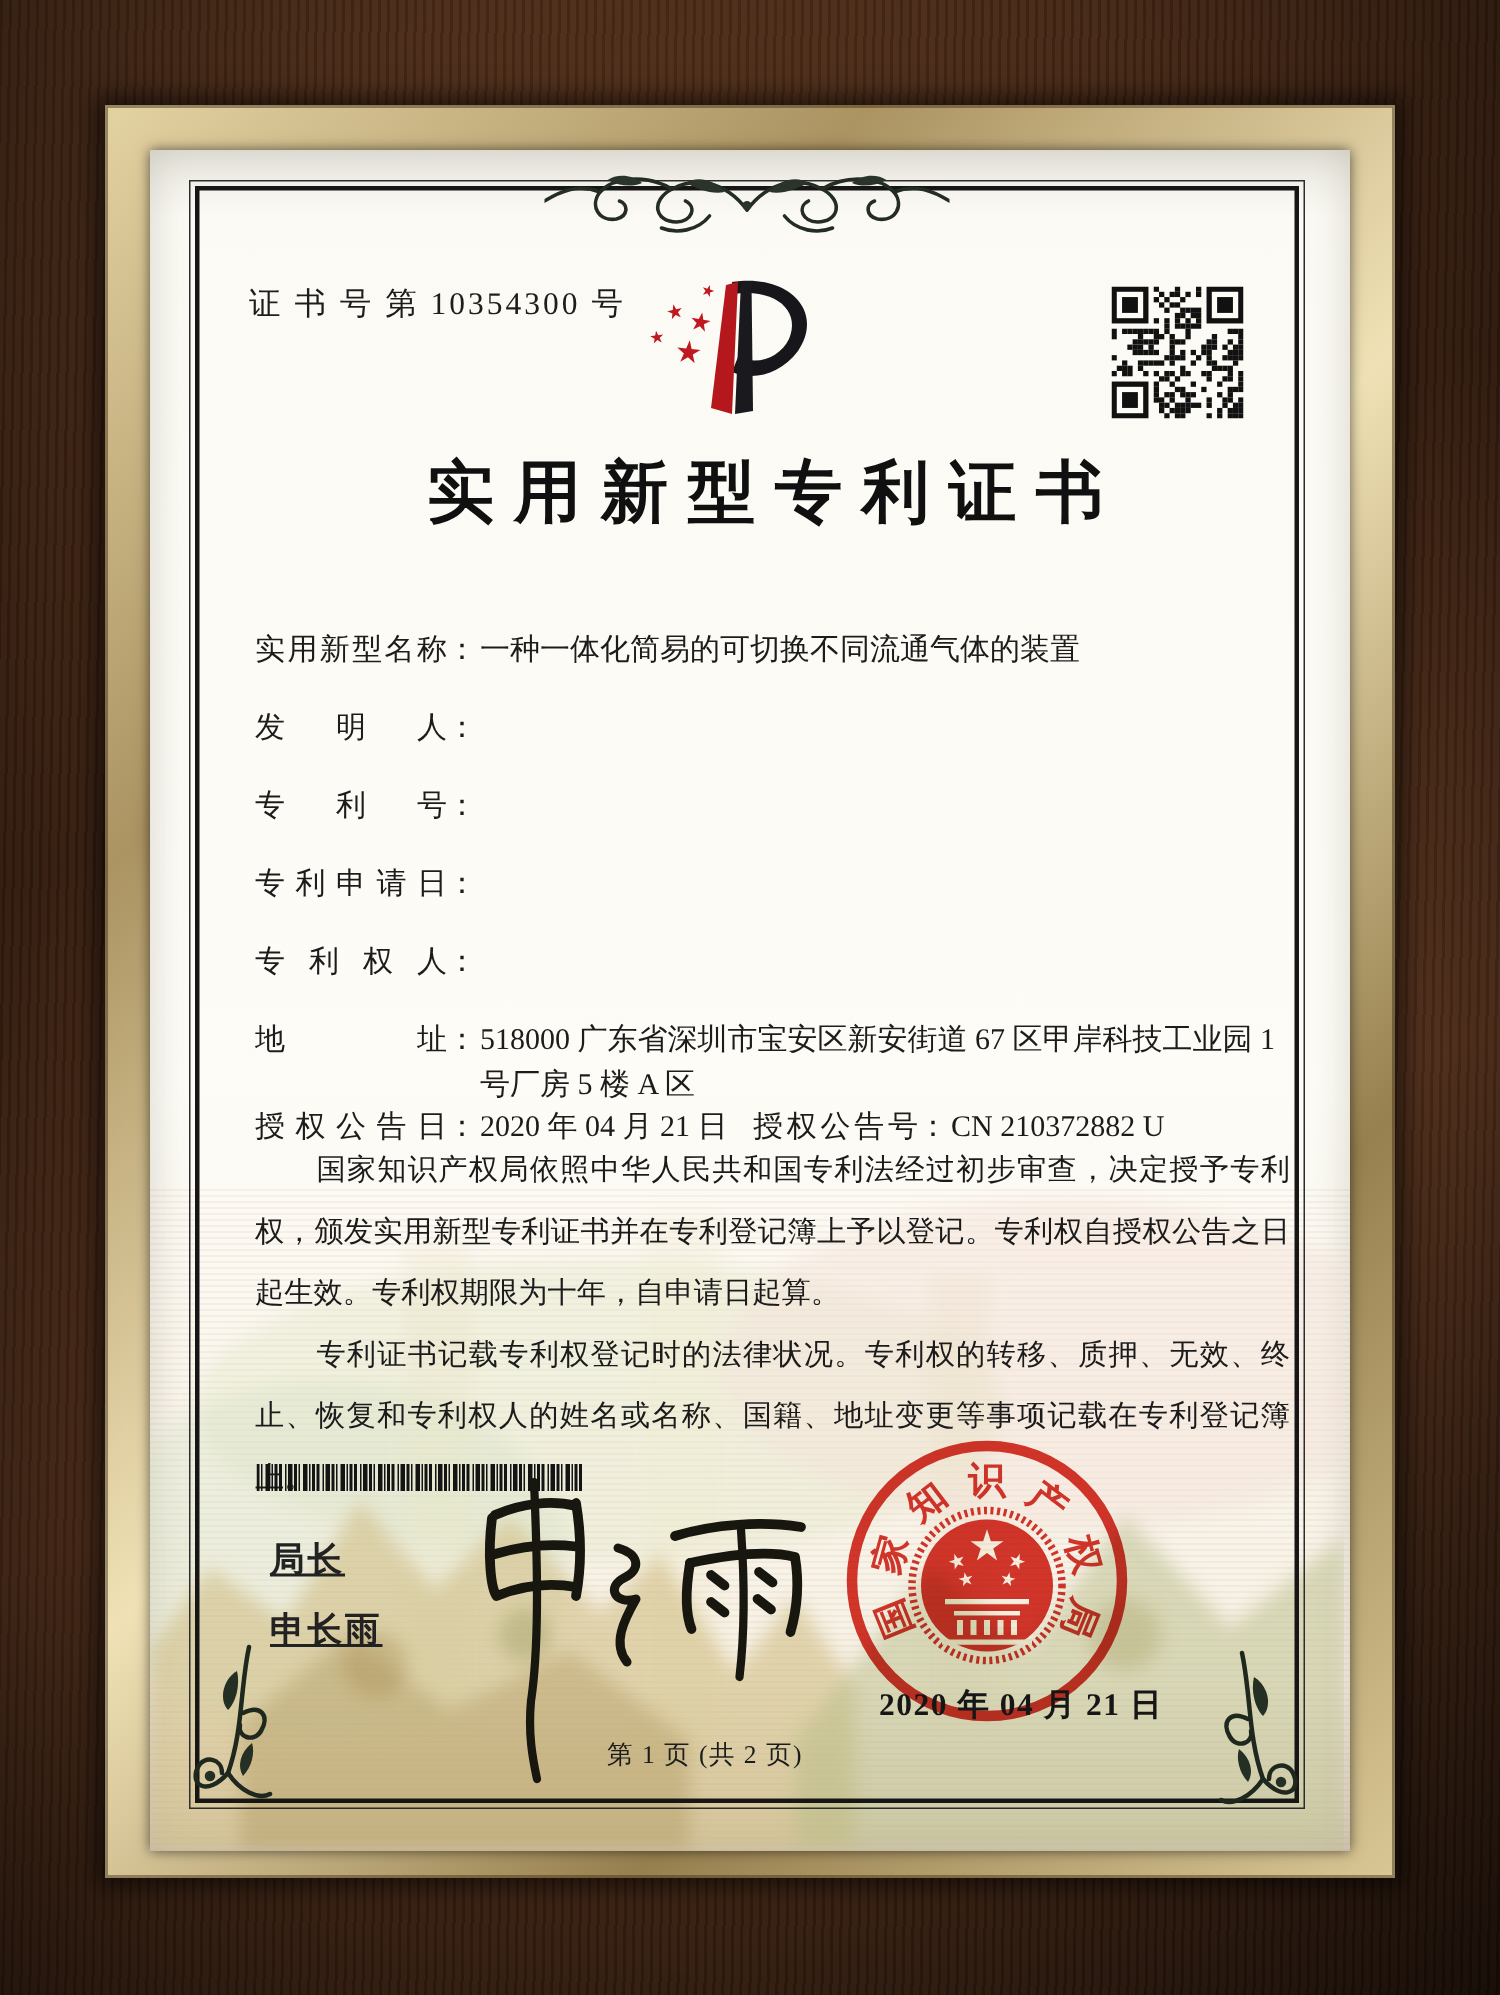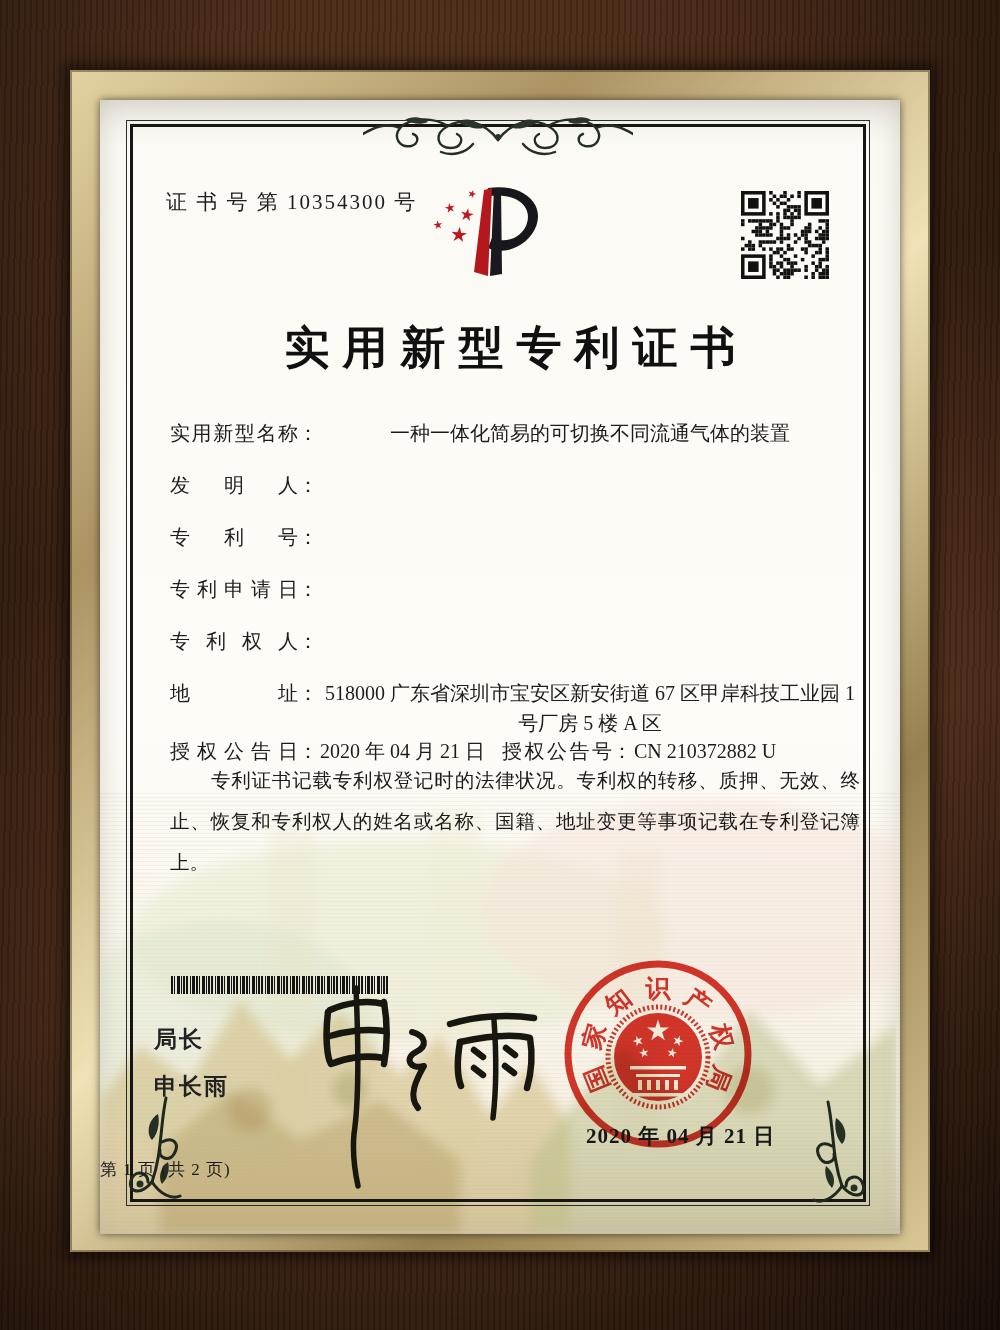--- a/index.html
+++ b/index.html
@@ -32,46 +32,46 @@
   .cert-border-inner{position:absolute;inset:3px;border:3px solid #161616;}
 
   .flourish-top{position:absolute;left:263px;top:10px;z-index:2;}
   .flourish-bl{position:absolute;left:22px;top:996px;z-index:2;}
   .flourish-br{position:absolute;left:712px;top:1000px;z-index:2;transform:scaleX(-1);}
 
   
   .cert-no{position:absolute;left:66px;top:88px;font-size:21px;letter-spacing:2px;color:#1d1d1d;z-index:2;}
   .logo{position:absolute;left:326px;top:80px;z-index:2;}
   .qr{position:absolute;left:641px;top:91px;z-index:2;}
-  .title{position:absolute;left:0;right:0;top:218px;margin:0;text-align:center;
+  .title{position:absolute;left:0;right:0;top:198px;margin:0;text-align:center;
     font-size:45px;font-weight:700;letter-spacing:13px;text-indent:13px;color:#101010;z-index:2;padding-left:20px;}
 
   
   .field-row{position:absolute;left:70px;width:690px;display:flex;font-size:20px;color:#1c1c1c;z-index:2;line-height:30px;}
   .flabel{width:128px;flex:none;display:flex;justify-content:space-between;}
   .flabel5{width:110px;}
   .colon{flex:none;width:22px;}
-  .fvalue{flex:1;text-align:center;}
+  .fvalue{flex:1;}
   .grant-row{position:absolute;left:70px;width:690px;z-index:2;font-size:20px;color:#1c1c1c;}
   .grant-row .pair{position:absolute;top:0;display:flex;line-height:30px;}
 
   
   .paras{position:absolute;left:70px;top:660px;width:690px;z-index:2;}
   .paras p{margin:0;font-size:19.5px;line-height:41px;text-align:justify;text-indent:2.1em;color:#1b1b1b;}
 
   
   .barcode{position:absolute;left:71px;top:876px;z-index:2;}
-  .signer{position:absolute;left:54px;top:916px;z-index:3;
-    font-family:"Liberation Sans","DejaVu Sans",sans-serif;font-weight:700;font-size:23px;color:#222;}
+  .signer{position:absolute;left:80px;top:916px;z-index:3;
+    font-family:"Liberation Sans","DejaVu Sans",sans-serif;font-weight:700;font-size:23px;color:#222;text-decoration:underline;}
   .signer div{line-height:47px;letter-spacing:2px;}
   .signature{position:absolute;left:200px;top:884px;z-index:4;}
   .seal{position:absolute;left:458px;top:854px;z-index:5;mix-blend-mode:multiply;opacity:.93;}
   .seal-date{position:absolute;left:486px;top:1022px;z-index:6;font-size:21px;font-weight:600;
     letter-spacing:1px;color:#161616;white-space:nowrap;}
-  .page-info{position:absolute;left:0;width:740px;top:1058px;text-align:left;font-size:17px;color:#1c1c1c;z-index:2;letter-spacing:1px;}
+  .page-info{position:absolute;left:0;width:740px;top:1058px;text-align:center;font-size:17px;color:#1c1c1c;z-index:2;letter-spacing:1px;}
 </style>
 </head>
 <body>
 
 <div class="scene">
   <div class="wood"></div>
   <div class="gold"></div>
 
   <div class="paper">
 
@@ -455,20 +455,21 @@
             <span>公</span>
             <span>告</span>
             <span>号</span>
           </span>
           <span class="colon">：</span>
         <span>CN 210372882 U</span>
       </div>
     </div>
 
     <div class="paras">
+      <p>国家知识产权局依照中华人民共和国专利法经过初步审查，决定授予专利权，颁发实用新型专利证书并在专利登记簿上予以登记。专利权自授权公告之日起生效。专利权期限为十年，自申请日起算。</p>
       <p>专利证书记载专利权登记时的法律状况。专利权的转移、质押、无效、终止、恢复和专利权人的姓名或名称、国籍、地址变更等事项记载在专利登记簿上。</p>
     </div>
 
     <svg class="barcode" id="barcode" width="218" height="18" viewBox="0 0 218 18">
         <rect x="0" y="0" width="2" height="18" fill="#141414"></rect>
         <rect x="3" y="0" width="1" height="18" fill="#141414"></rect>
         <rect x="6" y="0" width="3" height="18" fill="#141414"></rect>
         <rect x="10" y="0" width="1" height="18" fill="#141414"></rect>
         <rect x="12" y="0" width="2" height="18" fill="#141414"></rect>
         <rect x="15" y="0" width="2" height="18" fill="#141414"></rect>

